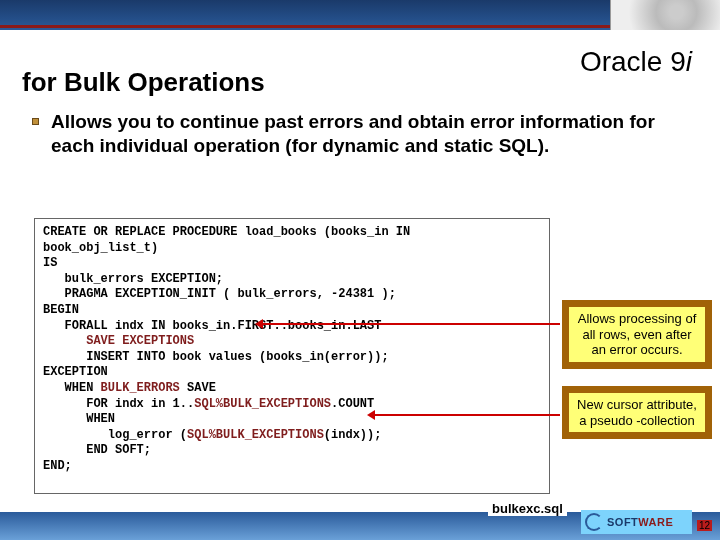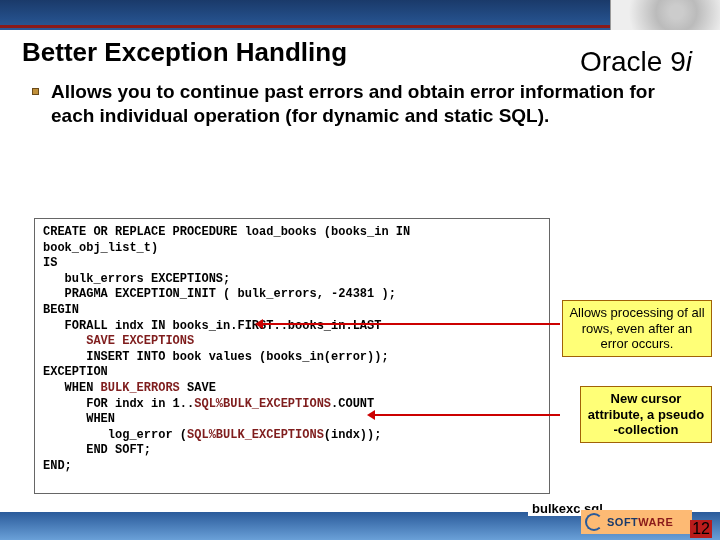--- a/index.html
+++ b/index.html
@@ -82,29 +82,29 @@
     font-size: 12px;
     font-weight: bold;
     line-height: 1.3;
     white-space: pre;
     overflow: hidden;
   }
   .code-box .em1 { color: #7f1d1d; }
   .callout {
     position: absolute;
     background: #ffff77;
-    border: 1px solid #a16207;
+    border: 7px solid #a16207;
     font-size: 13px;
     text-align: center;
     padding: 4px 6px;
     line-height: 1.2;
     z-index: 5;
   }
   .callout1 { right: 8px; top: 300px; width: 150px; }
-  .callout2 { right: 8px; top: 386px; width: 132px; font-weight: bold; }
+  .callout2 { right: 8px; top: 386px; width: 150px; }
   .arrow {
     position: absolute;
     height: 2px;
     background: #c00;
     z-index: 4;
   }
   .arrow::before {
     content: '';
     position: absolute;
     left: -8px;
@@ -117,50 +117,49 @@
   .file-label {
     position: absolute;
     left: 488px;
     top: 501px;
     font-size: 13px;
     font-weight: bold;
     color: #000;
     background: #fff;
     padding: 0 4px;
     z-index: 6;
-    margin-left: 40px;
   }
   .bottom-band {
     position: absolute;
     bottom: 0;
     left: 0;
     width: 100%;
     height: 28px;
     background: linear-gradient(#2a5a9a, #6aa0d8);
   }
   .page-num {
     position: absolute;
     right: 8px;
     top: 520px;
-    font-size: 16px;
+    font-size: 10px;
     color: #000;
     background: #b91c1c;
     z-index: 7;
     padding: 0 2px;
   }
   .logo {
     position: absolute;
     right: 28px;
     bottom: 6px;
     width: 111px;
     height: 24px;
     z-index: 7;
     display: flex;
     align-items: center;
-    background: #fdba74;
+    background: #7dd3fc;
     padding: 2px 4px;
   }
   .logo-swirl {
     width: 18px;
     height: 18px;
     border: 2px solid #2a5a9a;
     border-radius: 50%;
     border-right-color: transparent;
     margin-right: 4px;
   }
@@ -174,36 +173,37 @@
 </style>
 </head>
 <body>
 
 <div class="top-band">
   <div class="red-stripe"></div>
   <div class="corner-img"></div>
 </div>
 
 <h1 class="title">
-  <span>Better Exception Handling</span><br>
+  <br>
+  <span>for Bulk Operations</span>
 </h1>
 
 <div class="version-tag">
   <span>Oracle 9</span><span class="it">i</span>
 </div>
 
 <div class="bullet-row">
   <div class="dot"></div>
   <div class="bullet-text">Allows you to continue past errors and obtain error information for each individual operation (for dynamic and static SQL).</div>
 </div>
 
 <div class="code-box"><span>CREATE OR REPLACE PROCEDURE load_books (books_in IN</span>
 <span>book_obj_list_t)</span>
 <span>IS</span>
-<span>   bulk_errors EXCEPTIONS;</span>
+<span>   bulk_errors EXCEPTION;</span>
 <span>   PRAGMA EXCEPTION_INIT ( bulk_errors, -24381 );</span>
 <span>BEGIN</span>
 <span>   FORALL indx IN books_in.FIRST..books_in.LAST</span>
 <span class="em1">      SAVE EXCEPTIONS</span>
 <span>      INSERT INTO book values (books_in(error));</span>
 <span>EXCEPTION</span>
 <span>   WHEN </span><span class="em1">BULK_ERRORS</span><span> SAVE</span>
 <span>      FOR indx in 1..</span><span class="em1">SQL%BULK_EXCEPTIONS</span><span>.COUNT</span>
 <span>      WHEN</span>
 <span>         log_error (</span><span class="em1">SQL%BULK_EXCEPTIONS</span><span>(indx));</span>

